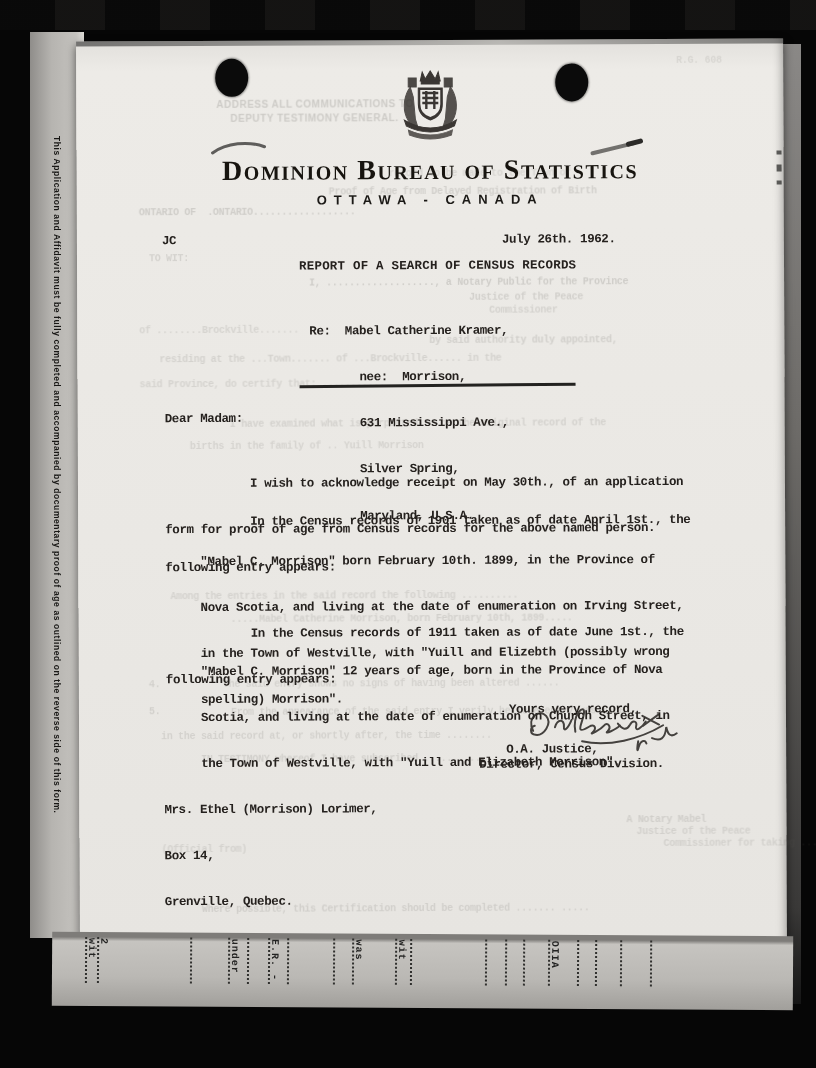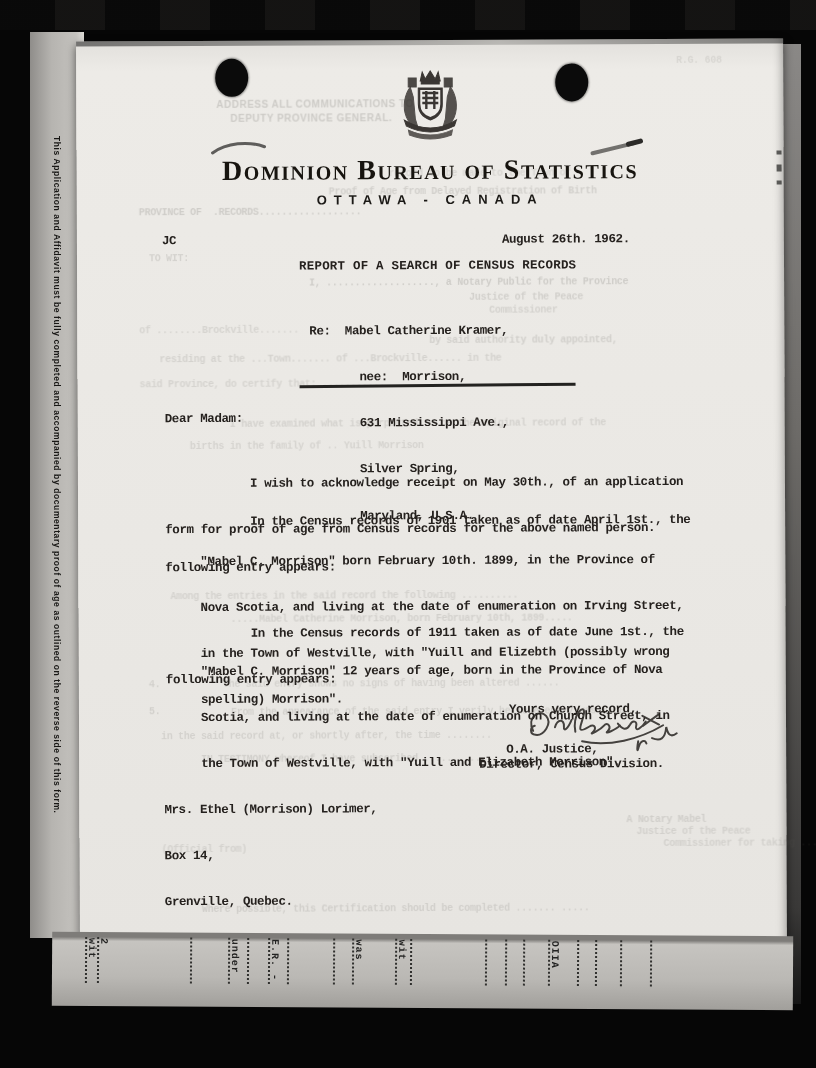--- a/index.html
+++ b/index.html
@@ -71,24 +71,24 @@
 
     <div class="hole" style="left:139px;top:18px;"></div>
     <div class="hole" style="left:479px;top:24px;"></div>
 
     <div class="tick" style="left:700px;top:112px;"></div>
     <div class="tick" style="left:700px;top:126px;height:7px;"></div>
     <div class="tick" style="left:700px;top:142px;"></div>
 
     <div id="bleed-layer">
         <span class="ghost sans" style="left: 140px; top: 58px; opacity: 0.22;">ADDRESS ALL COMMUNICATIONS TO</span>
-        <span class="ghost sans" style="left: 154px; top: 72px; opacity: 0.22;">DEPUTY PROVINCE GENERAL.</span>
+        <span class="ghost sans" style="left: 154px; top: 72px; opacity: 0.22;">DEPUTY TESTIMONY GENERAL.</span>
         <span class="ghost" style="left: 312px; top: 128px; opacity: 0.14;">record to be made to the Town of</span>
         <span class="ghost" style="left: 252px; top: 146px; opacity: 0.18;">Proof of Age from Delayed Registration of Birth</span>
-        <span class="ghost" style="left: 62px; top: 166px; opacity: 0.2;">PROVINCE OF  .RECORDS..................</span>
+        <span class="ghost" style="left: 62px; top: 166px; opacity: 0.2;">ONTARIO OF  .ONTARIO..................</span>
         <span class="ghost" style="left: 72px; top: 212px; opacity: 0.16;">TO WIT:</span>
         <span class="ghost" style="left: 232px; top: 237px; opacity: 0.2;">I, ..................., a Notary Public for the Province</span>
         <span class="ghost" style="left: 392px; top: 252px; opacity: 0.18;">Justice of the Peace</span>
         <span class="ghost" style="left: 412px; top: 265px; opacity: 0.16;">Commissioner</span>
         <span class="ghost" style="left: 62px; top: 284px; opacity: 0.15;">of ........Brockville.......</span>
         <span class="ghost" style="left: 352px; top: 295px; opacity: 0.18;">by said authority duly appointed,</span>
         <span class="ghost" style="left: 82px; top: 313px; opacity: 0.16;">residing at the ...Town....... of ...Brockville...... in the</span>
         <span class="ghost" style="left: 62px; top: 338px; opacity: 0.15;">said Province, do certify that: ...........</span>
         <span class="ghost" style="left: 152px; top: 378px; opacity: 0.16;">I have examined what is purported to be the original record of the</span>
         <span class="ghost" style="left: 112px; top: 400px; opacity: 0.15;">births in the family of .. Yuill Morrison</span>
@@ -128,21 +128,21 @@
         <path d="M24 22 h20 v14 q0 10 -10 13 q-10 -3 -10 -13 z" fill="#edebe7" stroke="none"></path>
         <path d="M26 25 h16 M26 30 h16 M26 35 h16 M30 23 v18 M38 23 v18" stroke-width="2.4" fill="none"></path>
         <path d="M8 52 q26 16 52 0 l-2 6 q-24 12 -48 0 z"></path>
         <path d="M12 62 q22 10 44 0 l-1 5 q-21 8 -42 0 z" opacity=".8"></path>
       </g>
     </svg>
     <div class="orgname">Dominion Bureau of Statistics</div>
     <div class="orgloc">OTTAWA  -  CANADA</div>
 
     <div class="tw" style="left:85px;top:193px;">JC</div>
-    <div class="tw" style="left:425px;top:193px;">August 26th. 1962.</div>
+    <div class="tw" style="left:425px;top:193px;">July 26th. 1962.</div>
     <div class="tw" style="left:222px;top:219px;letter-spacing:.2px;">REPORT OF A SEARCH OF CENSUS RECORDS</div>
 
     <div class="tw" style="left:232px;top:253px;">
       <div>Re:  Mabel Catherine Kramer,</div>
       <div class="re-ind">nee:  Morrison,</div>
       <div class="re-ind">631 Mississippi Ave.,</div>
       <div class="re-ind">Silver Spring,</div>
       <div class="re-ind">Maryland, U.S.A.</div>
     </div>
 

